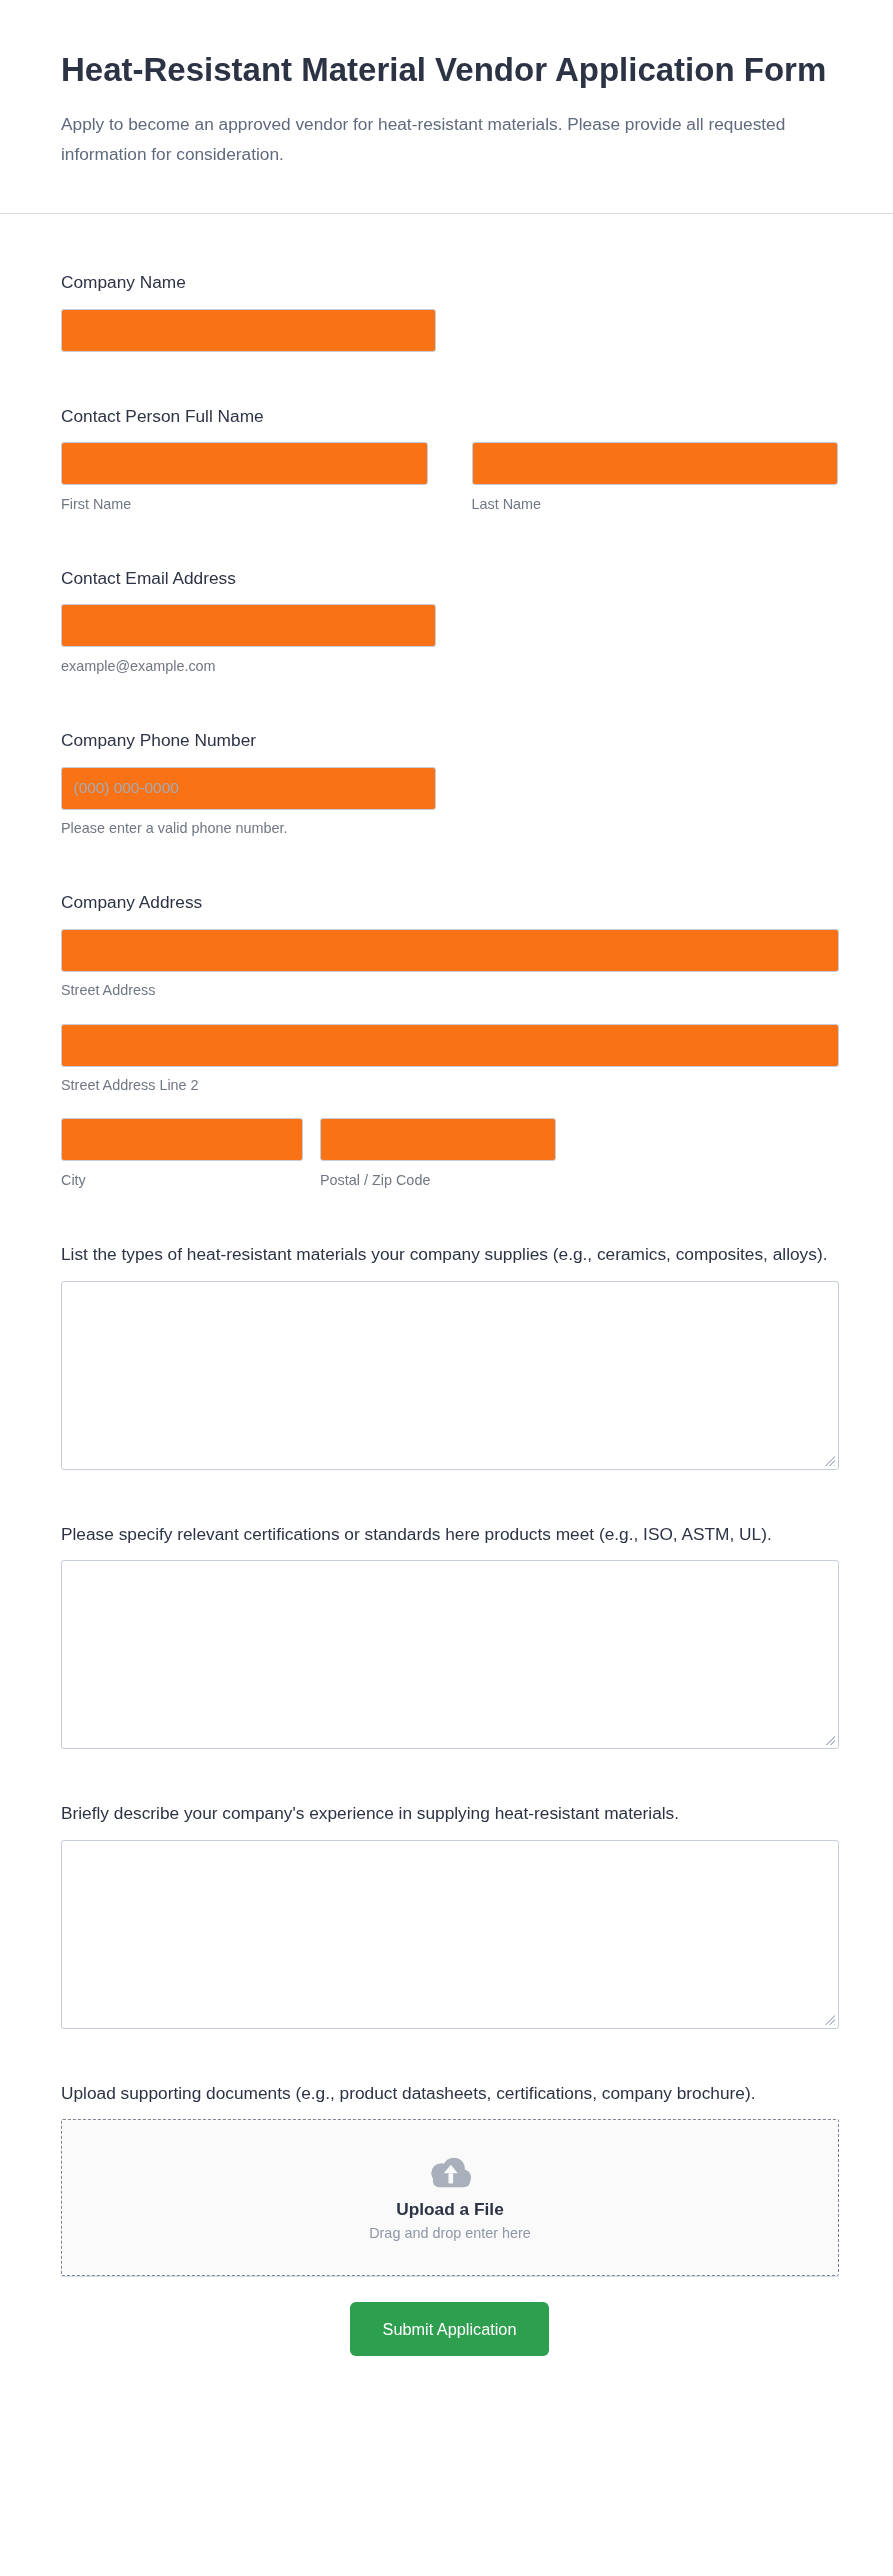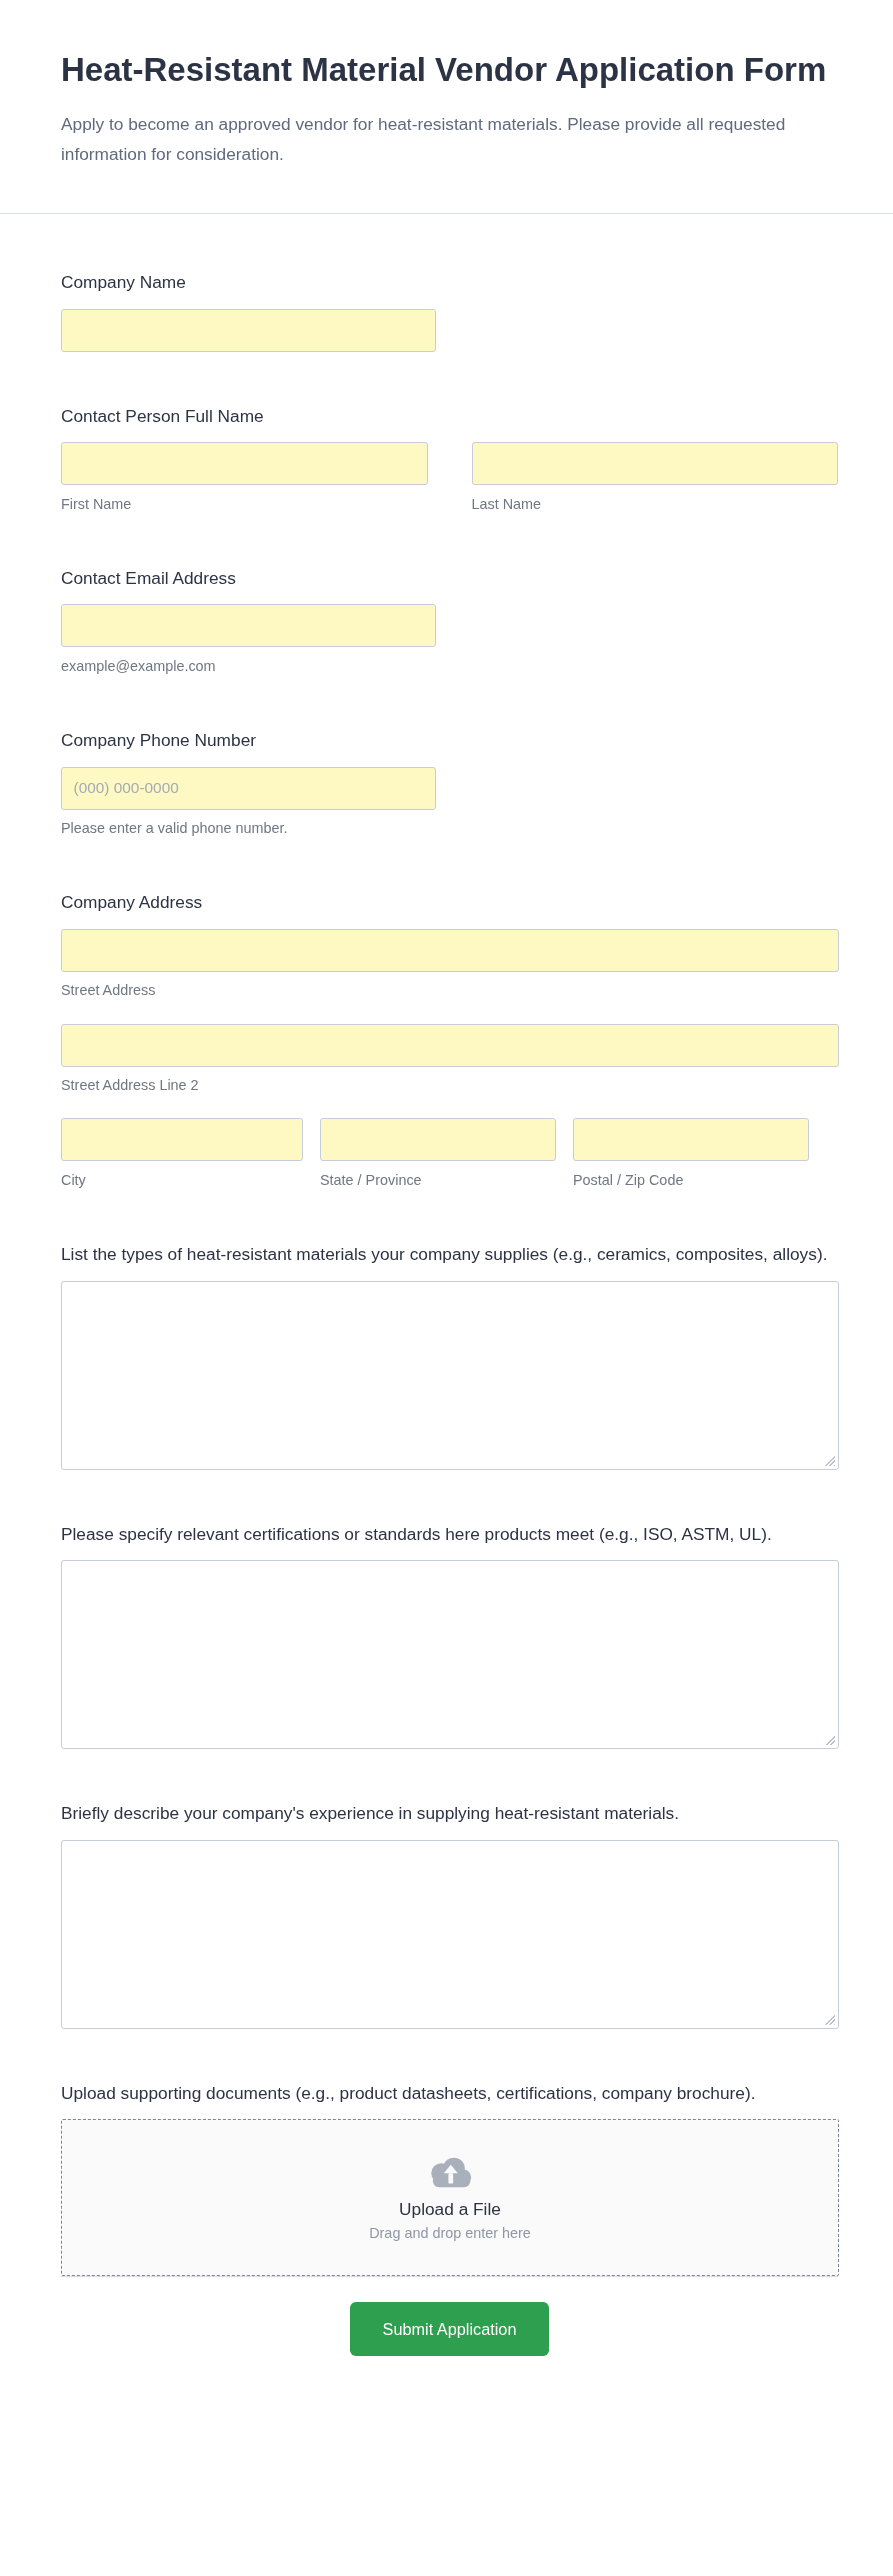--- a/index.html
+++ b/index.html
@@ -44,21 +44,21 @@
   }
   .text-input {
     display: block;
     height: 43px;
     border: 1px solid #c6ccd8;
     border-radius: 2.9px;
     padding: 0 11.5px;
     font-family: "Liberation Sans", sans-serif;
     font-size: 15.4px;
     color: #2c3345;
-    background: #fef9c3;
+    background: #f97316;
     outline: none;
   }
   .text-input::placeholder { color: #a3abb8; }
   .w-half { width: 375px; }
   .w-full { width: 778px; }
   .sublabel {
     font-size: 14.4px;
     line-height: 1.4;
     color: #6f7783;
     margin-top: 8.7px;
@@ -108,21 +108,21 @@
     border: 1px dashed #7d8592;
     border-radius: 1.9px;
     background: #fafafa;
     display: flex;
     flex-direction: column;
     align-items: center;
     justify-content: center;
     cursor: pointer;
   }
   .upload-cloud { display: block; height: 37px; }
-  .upload-title { font-size: 17.3px; font-weight: 400; color: #2c3345; margin-top: 7.7px; }
+  .upload-title { font-size: 17.3px; font-weight: 700; color: #2c3345; margin-top: 7.7px; }
   .upload-hint { font-size: 14.4px; color: #8e97a5; margin-top: 5.8px; }
 
   
   .submit-section {
     border-top: 1px solid #d8dce4;
     padding: 25px 0 27px 0;
     text-align: center;
   }
   .submit-btn {
     display: inline-block;
@@ -191,24 +191,20 @@
 
       <div class="addr-block">
         <input type="text" class="text-input w-full" style="">
         <div class="sublabel">Street Address Line 2</div>
       </div>
 
       <div class="addr-row3">
         <div class="addr-city">
           <input type="text" class="text-input" style="">
           <div class="sublabel">City</div>
-        </div>
-        <div class="addr-state">
-          <input type="text" class="text-input" style="">
-          <div class="sublabel">State / Province</div>
         </div>
         <div class="addr-postal">
           <input type="text" class="text-input" style="">
           <div class="sublabel">Postal / Zip Code</div>
         </div>
       </div>
     </div>
 
     <div class="field">
       <label class="label">List the types of heat-resistant materials your company supplies (e.g., ceramics, composites, alloys).</label>

